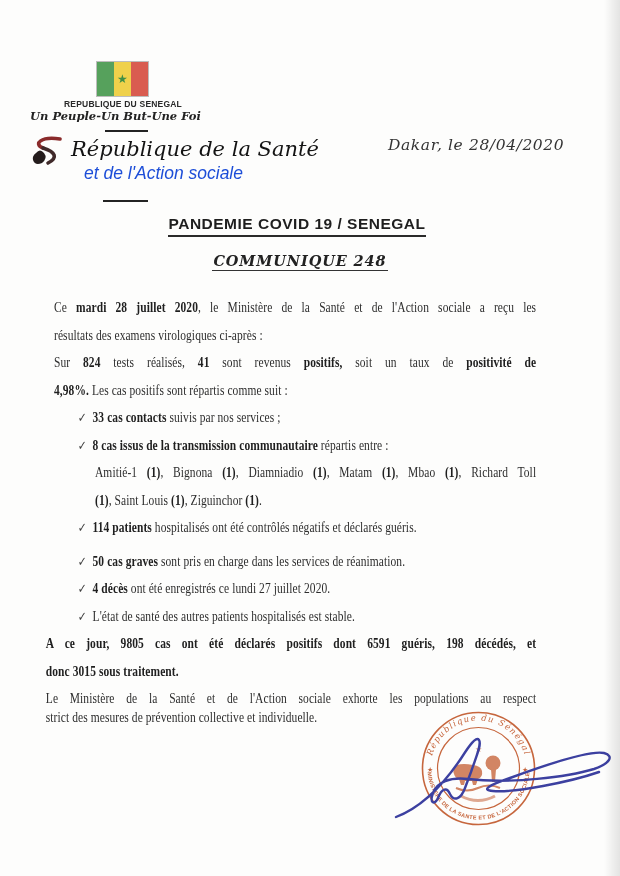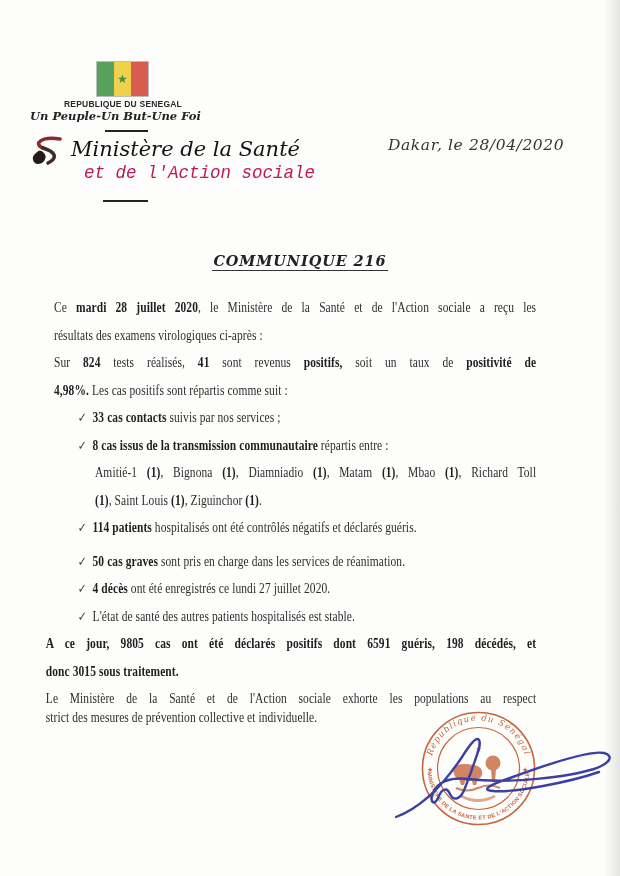--- a/index.html
+++ b/index.html
@@ -19,22 +19,22 @@
         letter-spacing:.2px;color:#2a2a2a;white-space:nowrap;}
   .motto{position:absolute;left:30px;top:109px;width:186px;text-align:left;
         font-family:"DejaVu Serif",serif;font-style:italic;font-weight:bold;
         font-size:11.5px;color:#222;white-space:nowrap;}
   .rule{position:absolute;height:2px;background:#232323;}
   .rule-top{left:105px;top:130px;width:43px;}
   .rule-bottom{left:103px;top:200px;width:45px;}
   .logo{position:absolute;left:27px;top:135px;}
   .ministry1{position:absolute;left:71px;top:137px;font-family:"DejaVu Serif",serif;
         font-style:italic;font-size:21px;color:#131313;white-space:nowrap;}
-  .ministry2{position:absolute;left:84px;top:163px;font-family:Liberation Mono, monospace;
-        font-style:italic;font-size:17.5px;color:#be185d;white-space:nowrap;}
+  .ministry2{position:absolute;left:84px;top:163px;font-family:Liberation Sans, sans-serif;
+        font-style:italic;font-size:17.5px;color:#1d4ed8;white-space:nowrap;}
   .dateline{position:absolute;left:388px;top:136px;font-family:"DejaVu Serif",serif;
         font-style:italic;font-size:15.5px;letter-spacing:.6px;color:#333;white-space:nowrap;}
   
   .title-main{position:absolute;top:215px;left:0;width:100%;text-align:center;}
   .title-main span{display:inline-block;position:relative;left:-13px;
         font-family:"Liberation Sans",sans-serif;font-weight:bold;font-size:15.5px;
         letter-spacing:.5px;color:#1e1e1e;border-bottom:2px solid #2a2a2a;
         padding:0 1px 2px;white-space:nowrap;}
   .title-sub{position:absolute;top:252px;left:0;width:100%;text-align:center;}
   .title-sub span{display:inline-block;position:relative;left:-10px;
@@ -77,28 +77,29 @@
   <div class="motto">Un Peuple-Un But-Une Foi</div>
 
   <div class="rule rule-top"></div>
 
   <svg class="logo" width="40" height="40" viewBox="0 0 40 40">
     <path d="M 33 4 C 14 1, 6 9, 16 13" fill="none" stroke="#8a2b2b" stroke-width="3.6" stroke-linecap="round"></path>
     <path d="M 16 13 C 29 17, 31 23, 21 28" fill="none" stroke="#402a2a" stroke-width="3.6" stroke-linecap="round"></path>
     <path d="M 9 18 q 4 -5 8 0 q 4 5 -2 10 q -7 3 -9 -3 q -1 -4 3 -7 z" fill="#241c1c"></path>
   </svg>
 
-  <div class="ministry1">Ministère de la Santé</div>
+  <div class="ministry1">République de la Santé</div>
   <div class="ministry2">et de l'Action sociale</div>
 
   <div class="dateline">Dakar, le 28/04/2020</div>
 
   <div class="rule rule-bottom"></div>
 
-  <div class="title-sub"><span>COMMUNIQUE 216</span></div>
+  <div class="title-main"><span>PANDEMIE COVID 19 / SENEGAL</span></div>
+  <div class="title-sub"><span>COMMUNIQUE 248</span></div>
 
   <div class="body">
     <div class="line j"><span>Ce </span><span class="b">mardi 28 juillet 2020</span><span>, le Ministère de la Santé et de l'Action sociale a reçu les</span></div>
     <div class="line nw"><span>résultats des examens virologiques ci-après :</span></div>
     <div class="line j"><span>Sur </span><span class="b">824</span><span> tests réalisés, </span><span class="b">41</span><span> sont revenus </span><span class="b">positifs,</span><span> soit un taux de </span><span class="b">positivité de</span></div>
     <div class="line nw"><span class="b">4,98%.</span><span>  Les cas positifs sont répartis comme suit :</span></div>
 
     <div class="bullet">
       <span class="check">✓</span>
       <div class="line nw bt"><span class="b">33 cas contacts</span><span> suivis par nos services ;</span></div>

